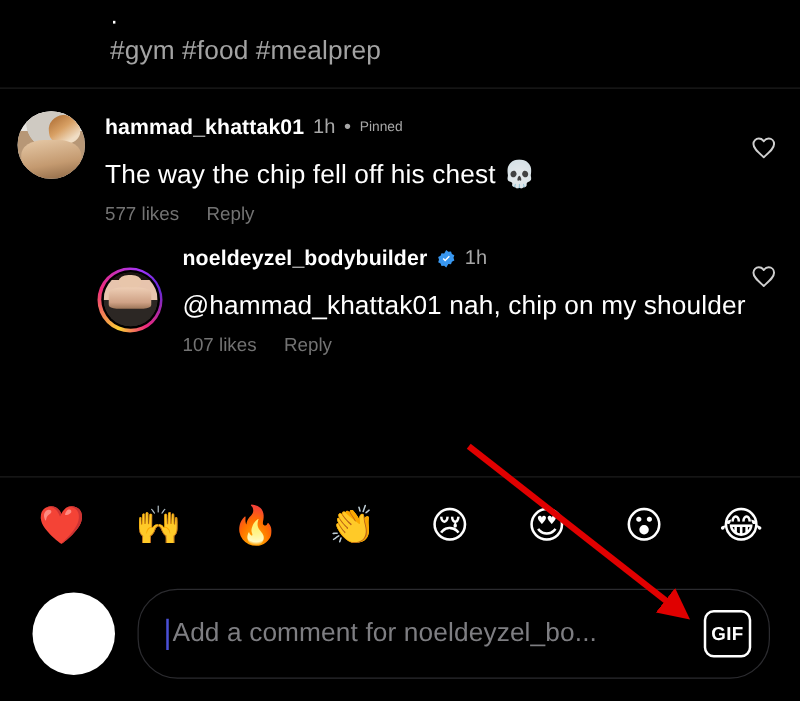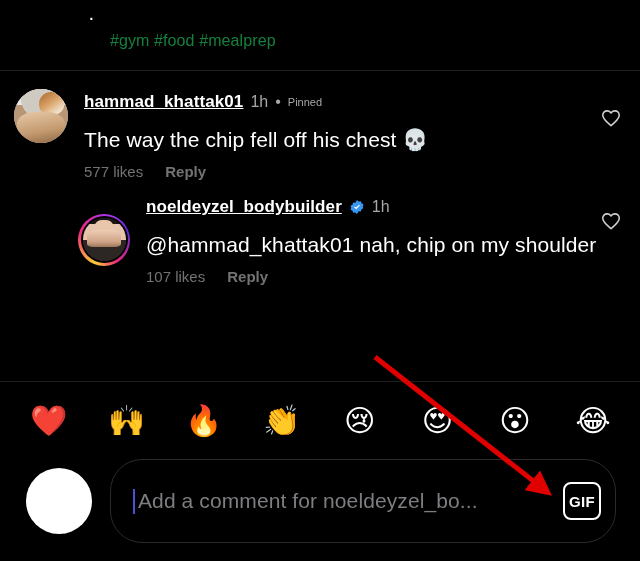--- a/index.html
+++ b/index.html
@@ -18,23 +18,22 @@
 
   
   .caption {
     padding: 4px 0 14px 88px;
   }
   .caption-dot {
     font-size: 20px; line-height: 26px; color: #fff;
     height: 22px;
   }
   .caption-tags {
-    font-size: 16px; line-height: 30px; color: #15803d;
+    font-size: 21px; line-height: 30px; color: #a3a3a3;
     letter-spacing: .1px;
-    margin-left: 22px;
   }
 
   .divider {
     height: 1px; width: 100%;
     background: #1d1d1d;
   }
 
   
   .comments { padding-top: 8px; }
 
@@ -120,21 +119,20 @@
 
   .meta-line {
     display: flex; align-items: center;
     gap: 7px;
     line-height: 22px;
     margin-top: 2px;
   }
   .username {
     font-size: 17px; font-weight: bold; color: #fff;
     letter-spacing: .1px;
-    text-decoration: underline;
   }
   .verified {
     width: 16px; height: 16px; flex: 0 0 auto;
     display: inline-block;
   }
   .meta-time { font-size: 16px; color: #a8a8a8; }
   .meta-sep  { font-size: 16px; color: #a8a8a8; }
   .meta-pin  { font-size: 11px; color: #a8a8a8; }
 
   .comment-text {
@@ -144,21 +142,21 @@
     word-wrap: break-word;
   }
 
   .actions {
     display: flex; align-items: center; gap: 22px;
     margin-top: 9px;
   }
   .action {
     font-size: 15px; color: #737373;
   }
-  .action.reply { font-weight: bold; }
+  .action.reply { font-weight: normal; }
 
   .like-btn {
     position: absolute;
     right: 18px;
     top: 28px;
     width: 22px; height: 22px;
   }
   .comment.reply .like-btn { top: 26px; }
 
   
@@ -181,21 +179,21 @@
     display: flex; align-items: center;
     padding: 6px 24px 18px 26px;
     gap: 18px;
   }
   .me-avatar {
     width: 66px; height: 66px; border-radius: 50%;
     background: #ffffff; flex: 0 0 auto;
   }
   .input-pill {
     flex: 1 1 auto;
-    height: 84px;
+    height: 72px;
     border: 1px solid #2b2b2f;
     border-radius: 32px;
     display: flex; align-items: center;
     padding: 0 14px 0 22px;
     position: relative;
   }
   .caret {
     width: 2px; height: 25px;
     background: #4b50d6;
     margin-right: 3px;

